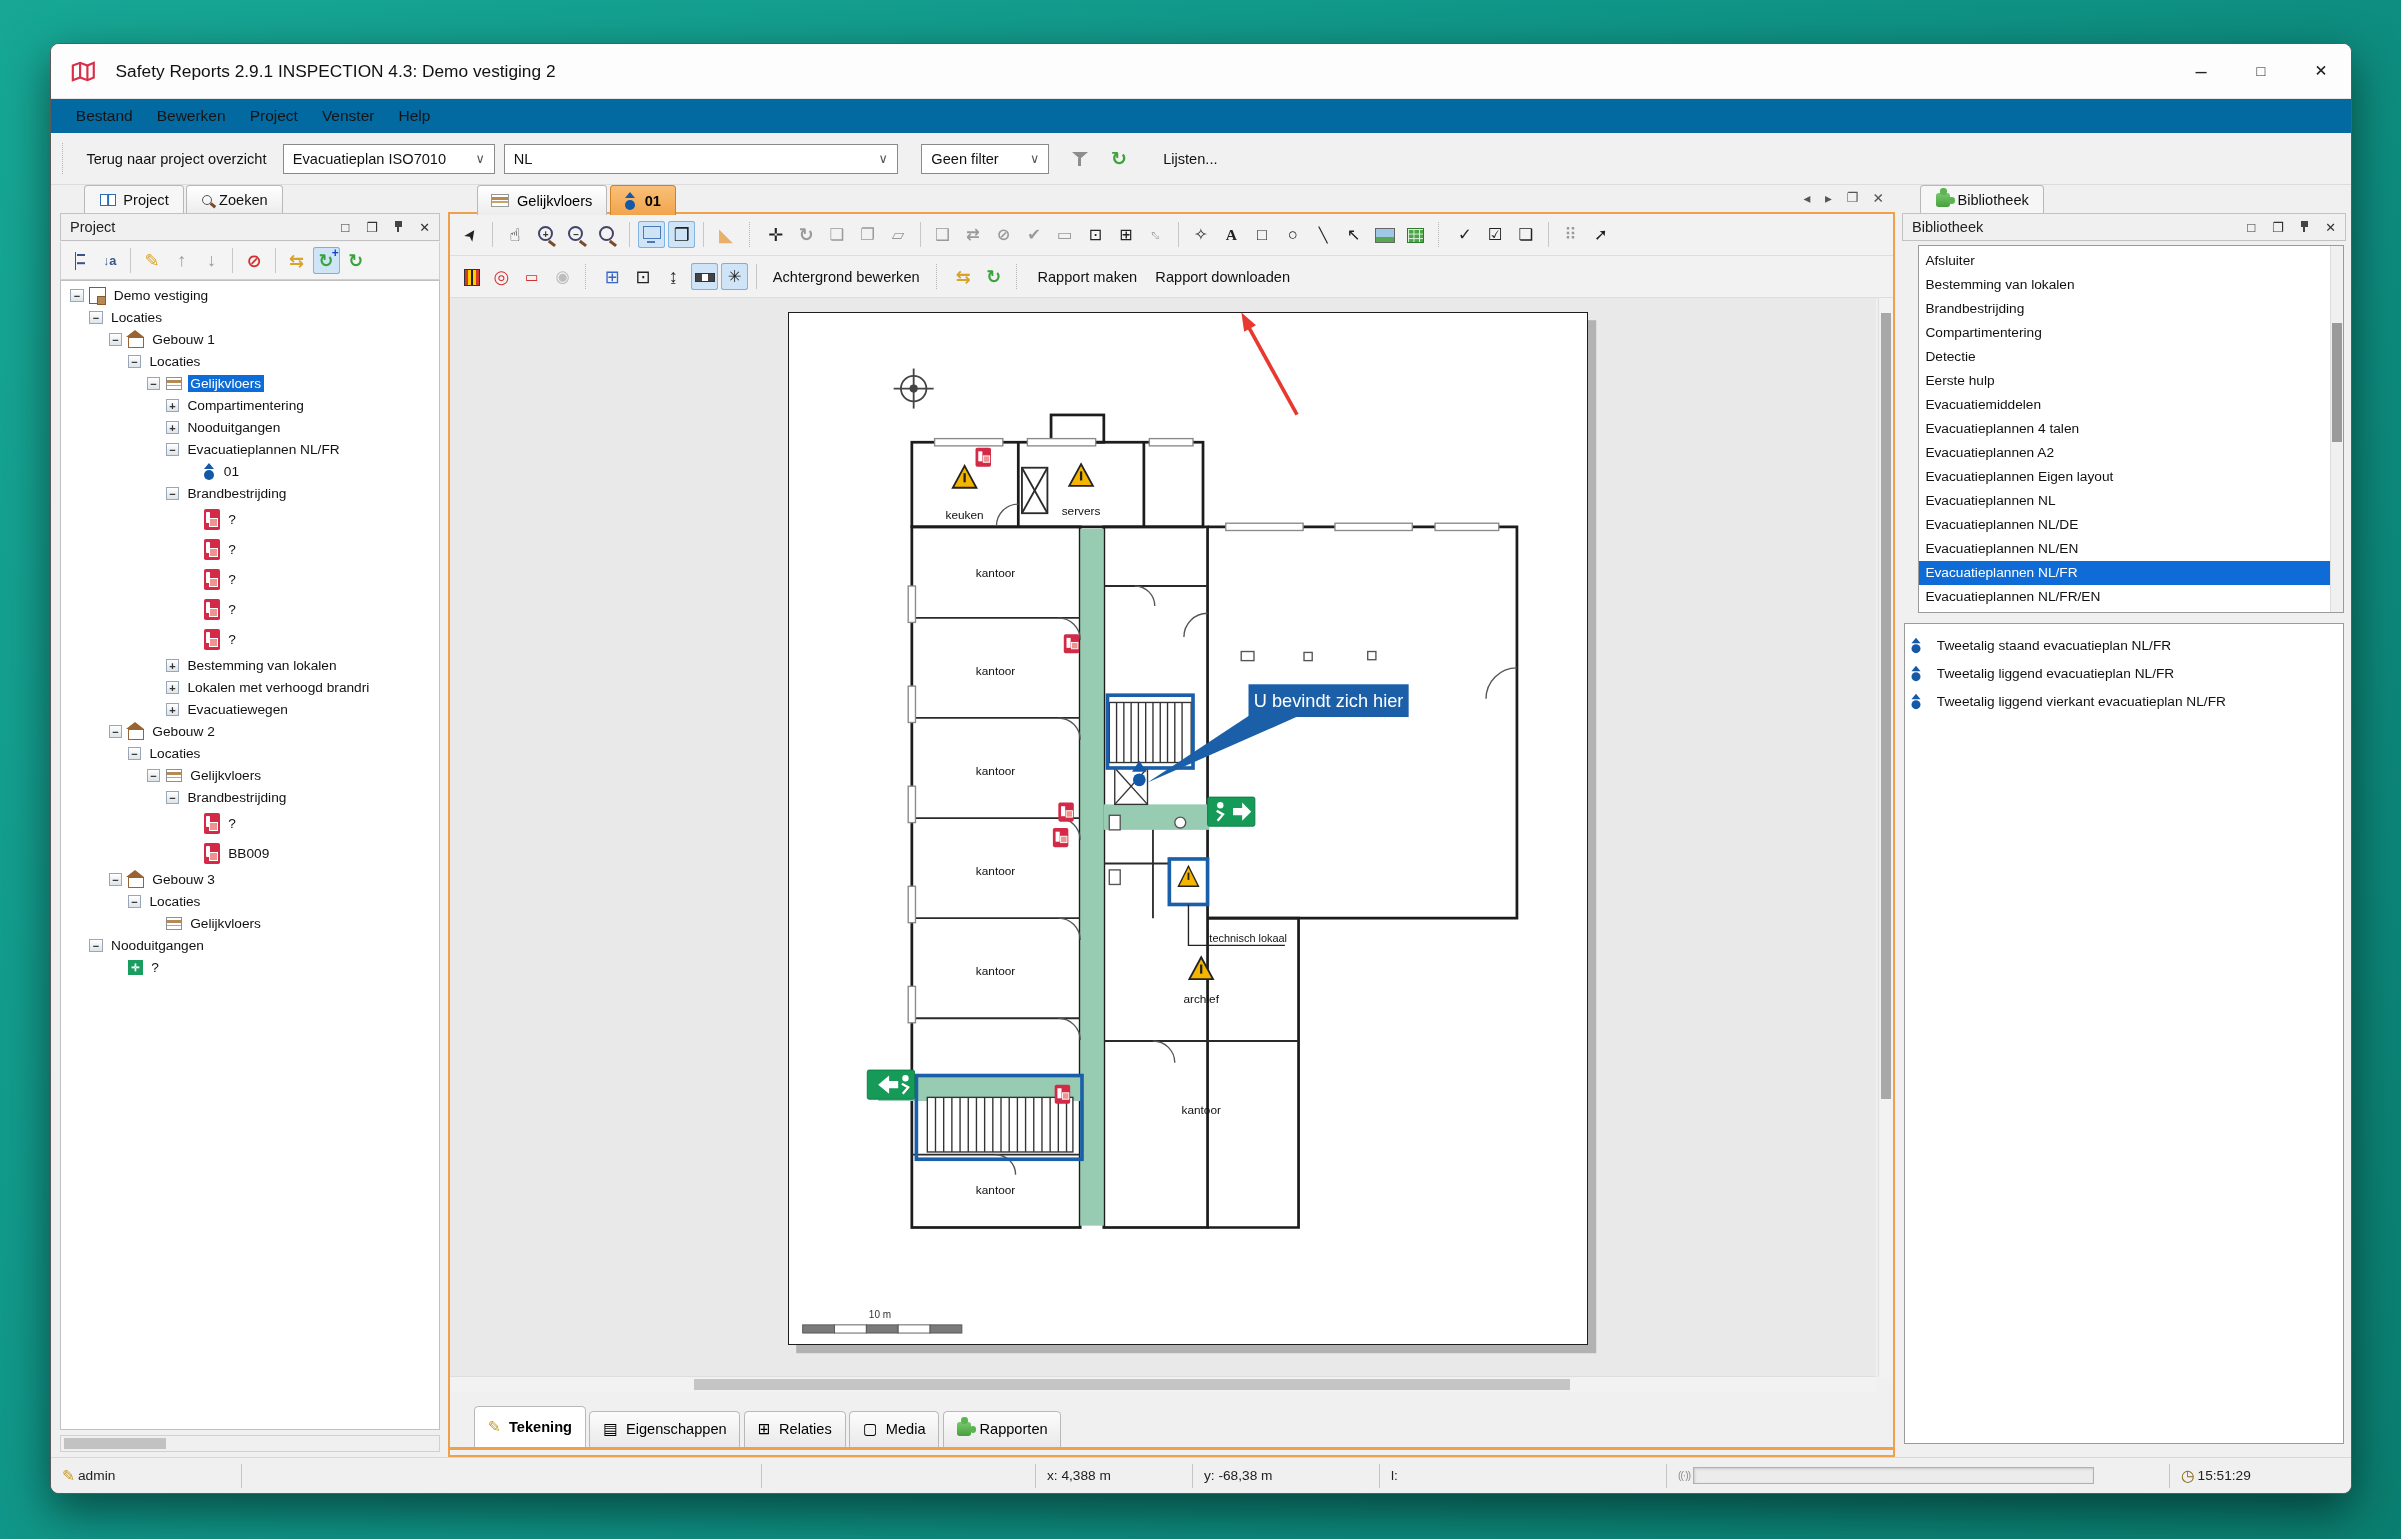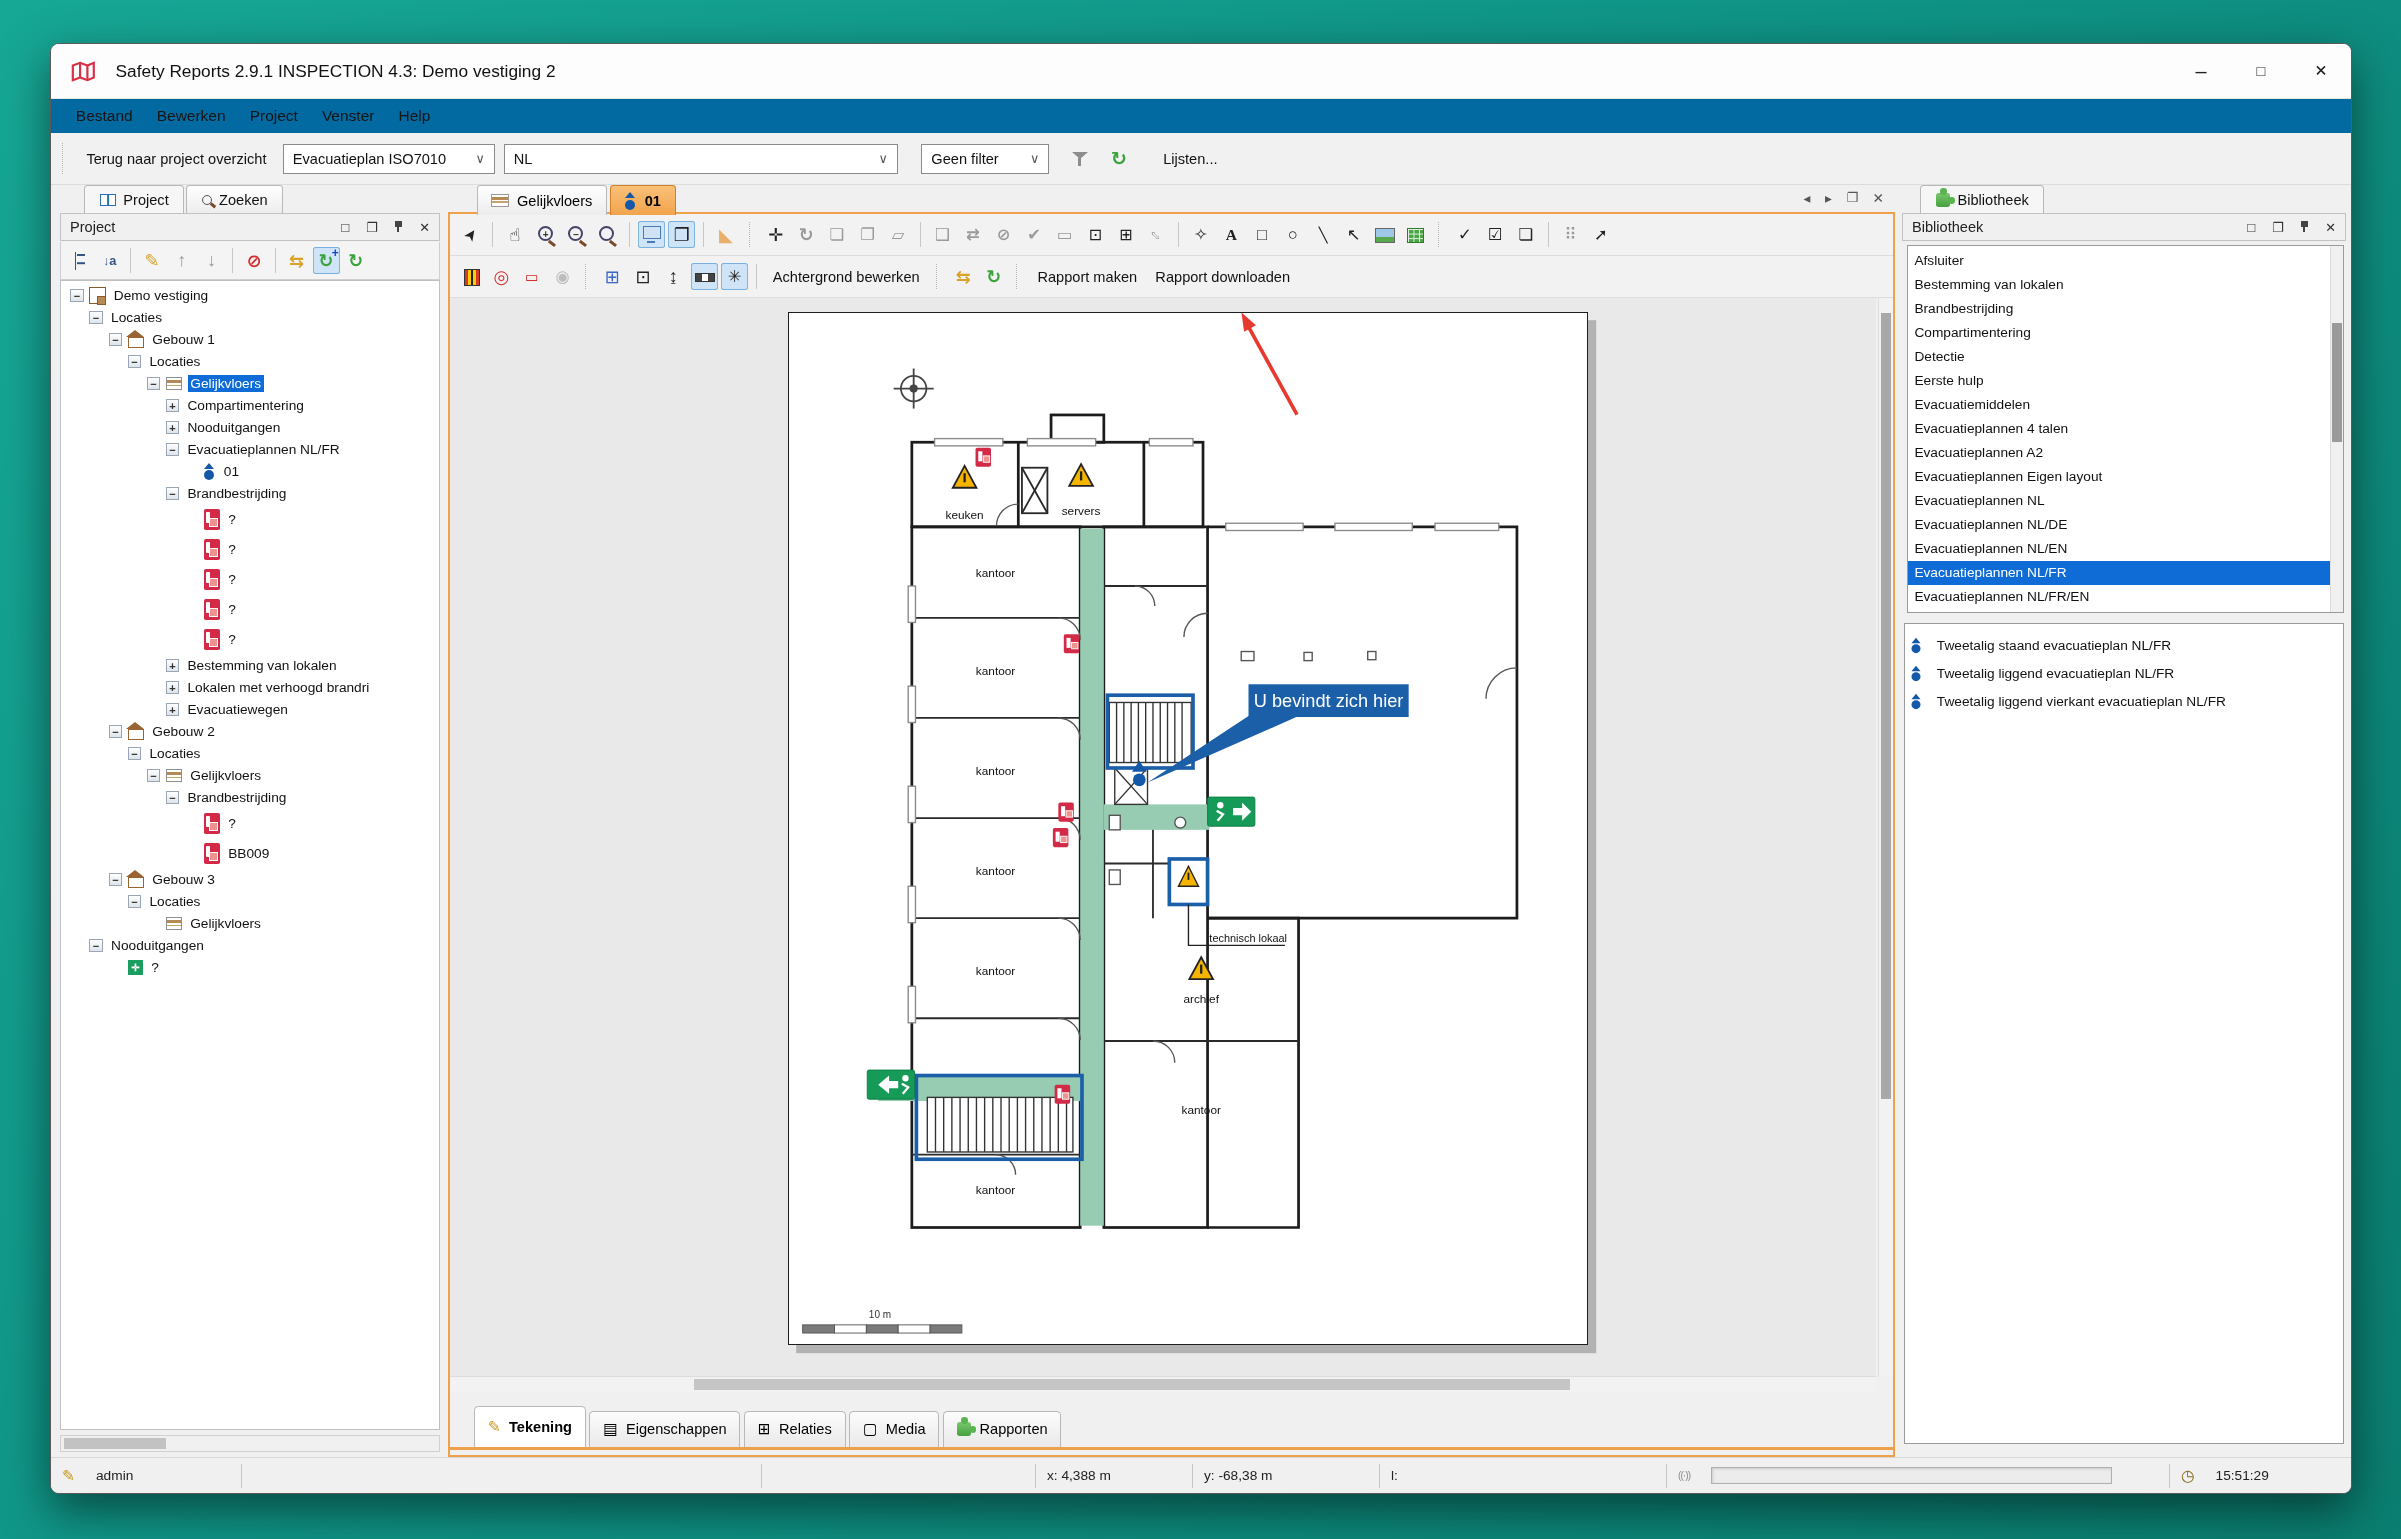--- a/index.html
+++ b/index.html
@@ -118,31 +118,31 @@
 .tabic.floor::before{content:"";position:absolute;left:0;right:0;top:1.8px;height:2.7px;background:#b58a55}
 .tabic.floor::after{content:"";position:absolute;left:0;right:0;top:6.4px;height:1.8px;background:#caa36b}
 .tabic.person{width:12px;height:18px}
 .tabic.person::before{content:"";position:absolute;left:0.9px;top:0;border-left:5px solid transparent;border-right:5px solid transparent;border-bottom:6.4px solid #1458a8}
 .tabic.person::after{content:"";position:absolute;left:0.9px;bottom:0;width:10px;height:10px;border-radius:50%;background:#1458a8}
 .tabic.puzzle{width:14.6px;height:14.6px;background:linear-gradient(#79c86f,#46a03e);border-radius:2.7px}
 .tabic.puzzle::before{content:"";position:absolute;top:-4.6px;left:4.6px;width:6.4px;height:6.4px;border-radius:50%;background:#5ab450}
 .tabic.puzzle::after{content:"";position:absolute;right:-4.6px;top:4.6px;width:6.4px;height:6.4px;border-radius:50%;background:#5ab450}
 
 .rpanel{position:absolute;left:1851px;top:0;width:444px;bottom:0}
-.rlist{position:absolute;top:60px;left:5px;right:1.8px;height:368px;background:#fff;border:0.9px solid #9a9a9a;overflow:hidden;padding-top:2.7px}
+.rlist{position:absolute;top:60px;left:16px;right:1.8px;height:368px;background:#fff;border:0.9px solid #9a9a9a;overflow:hidden;padding-top:2.7px}
 .librow{height:24px;line-height:24px;padding-left:6.4px;font-size:13.7px;white-space:nowrap;color:#111}
 .librow.lsel{background:#0f6cd6;color:#fff}
 .rsb{position:absolute;right:0;top:0;bottom:0;width:13.7px;background:#f0f0f0;border-left:0.9px solid #ddd}
 .rsb .th{position:absolute;top:77px;left:1.8px;width:10px;height:119px;background:#9a9a9a}
 .rtpl{position:absolute;top:438px;left:1.8px;right:1.8px;bottom:12.8px;background:#fff;border:0.9px solid #9a9a9a;padding:7.3px 5.5px}
 .tplrow{display:flex;align-items:center;gap:9px;height:28px;font-size:13.7px;color:#111}
 .tplrow .ti{transform:scale(.9)}
 
 .statusbar{position:absolute;left:0;right:0;bottom:0;height:36px;background:#f0f0f0;border-top:0.9px solid #d8d8d8;display:flex;align-items:center;font-size:13.7px;color:#222}
-.sseg{height:24px;display:flex;align-items:center;gap:21px;padding:0 11px;border-right:0.9px solid #c6c6c6;flex:none}
+.sseg{height:24px;display:flex;align-items:center;gap:3px;padding:0 11px;border-right:0.9px solid #c6c6c6;flex:none}
 .g-pen{color:#c9971c;font-size:15.5px}.g-pen::before{content:"✎"}
 .g-ant{color:#8a8a8a;font-size:10px;letter-spacing:-0.9px}.g-ant::before{content:"((·))"}
 .g-clock{color:#8a6d1c;font-size:15.5px}.g-clock::before{content:"◷"}
 .prog{width:401px;height:16.4px;background:#ececec;border:0.9px solid #b0b0b0;box-shadow:inset 0.9px 0.9px 2.7px rgba(0,0,0,.15)}
 </style>
 </head>
 <body>
 
 <div id="win">
 

